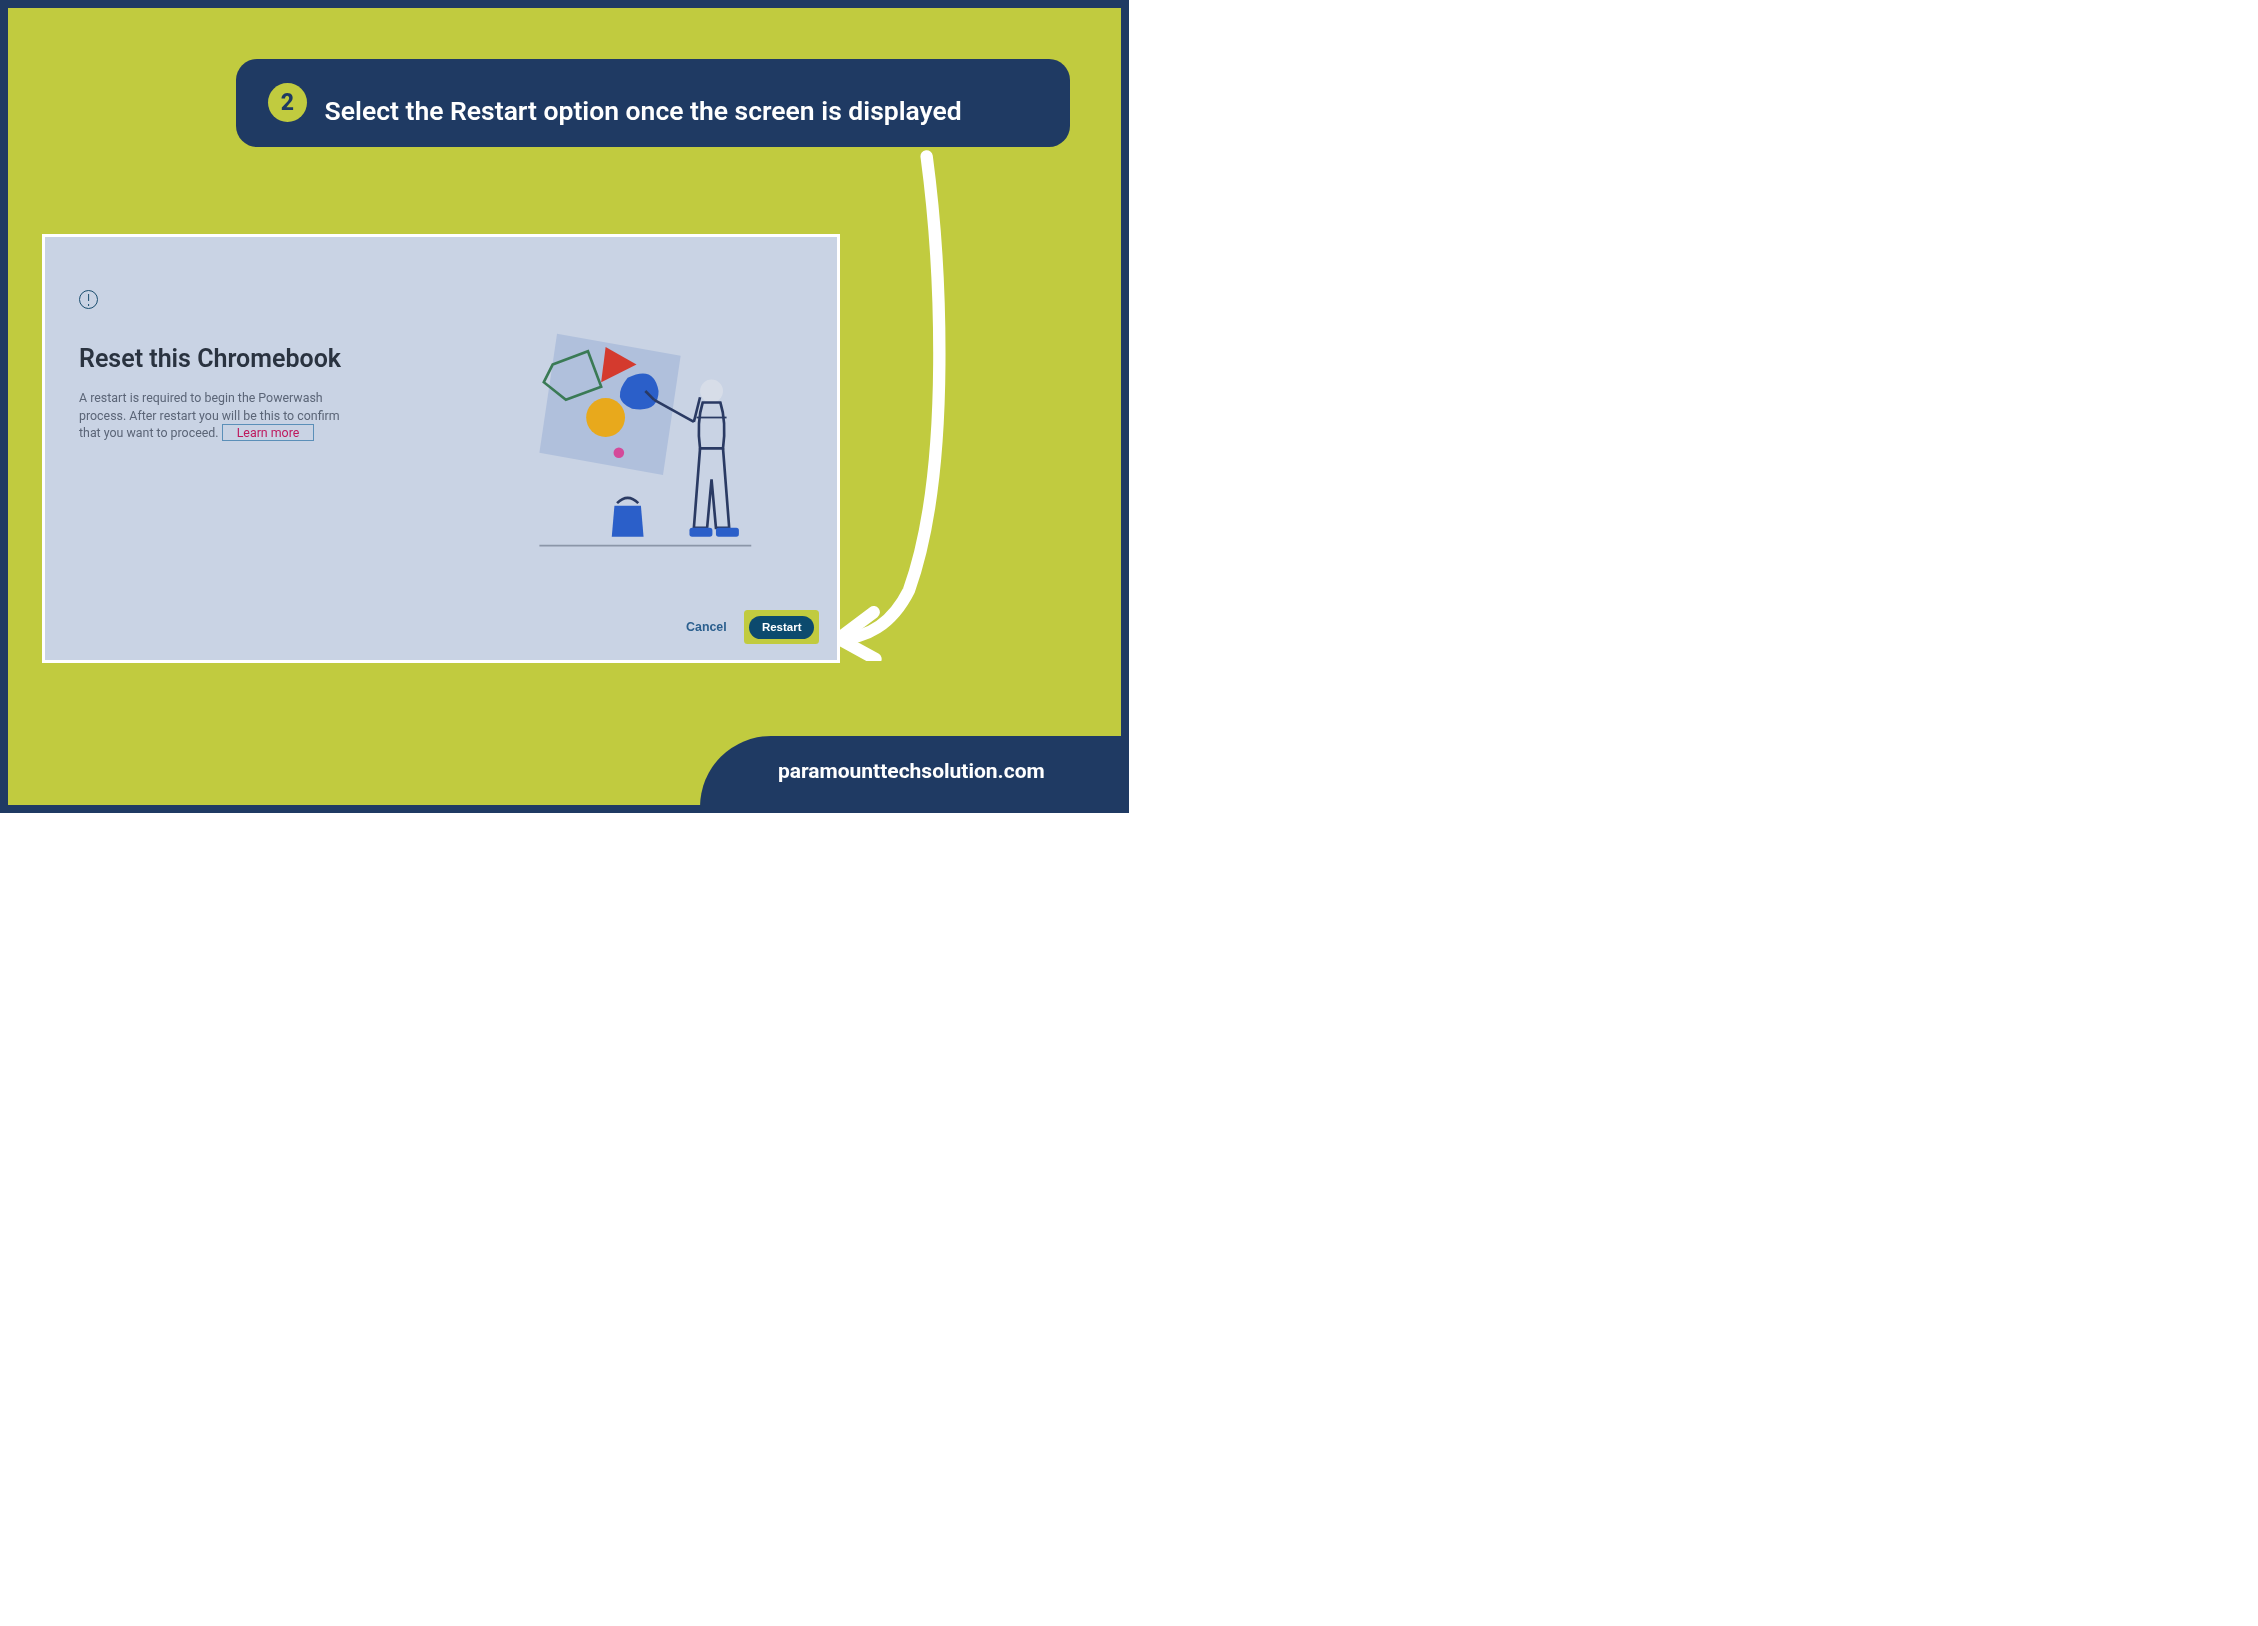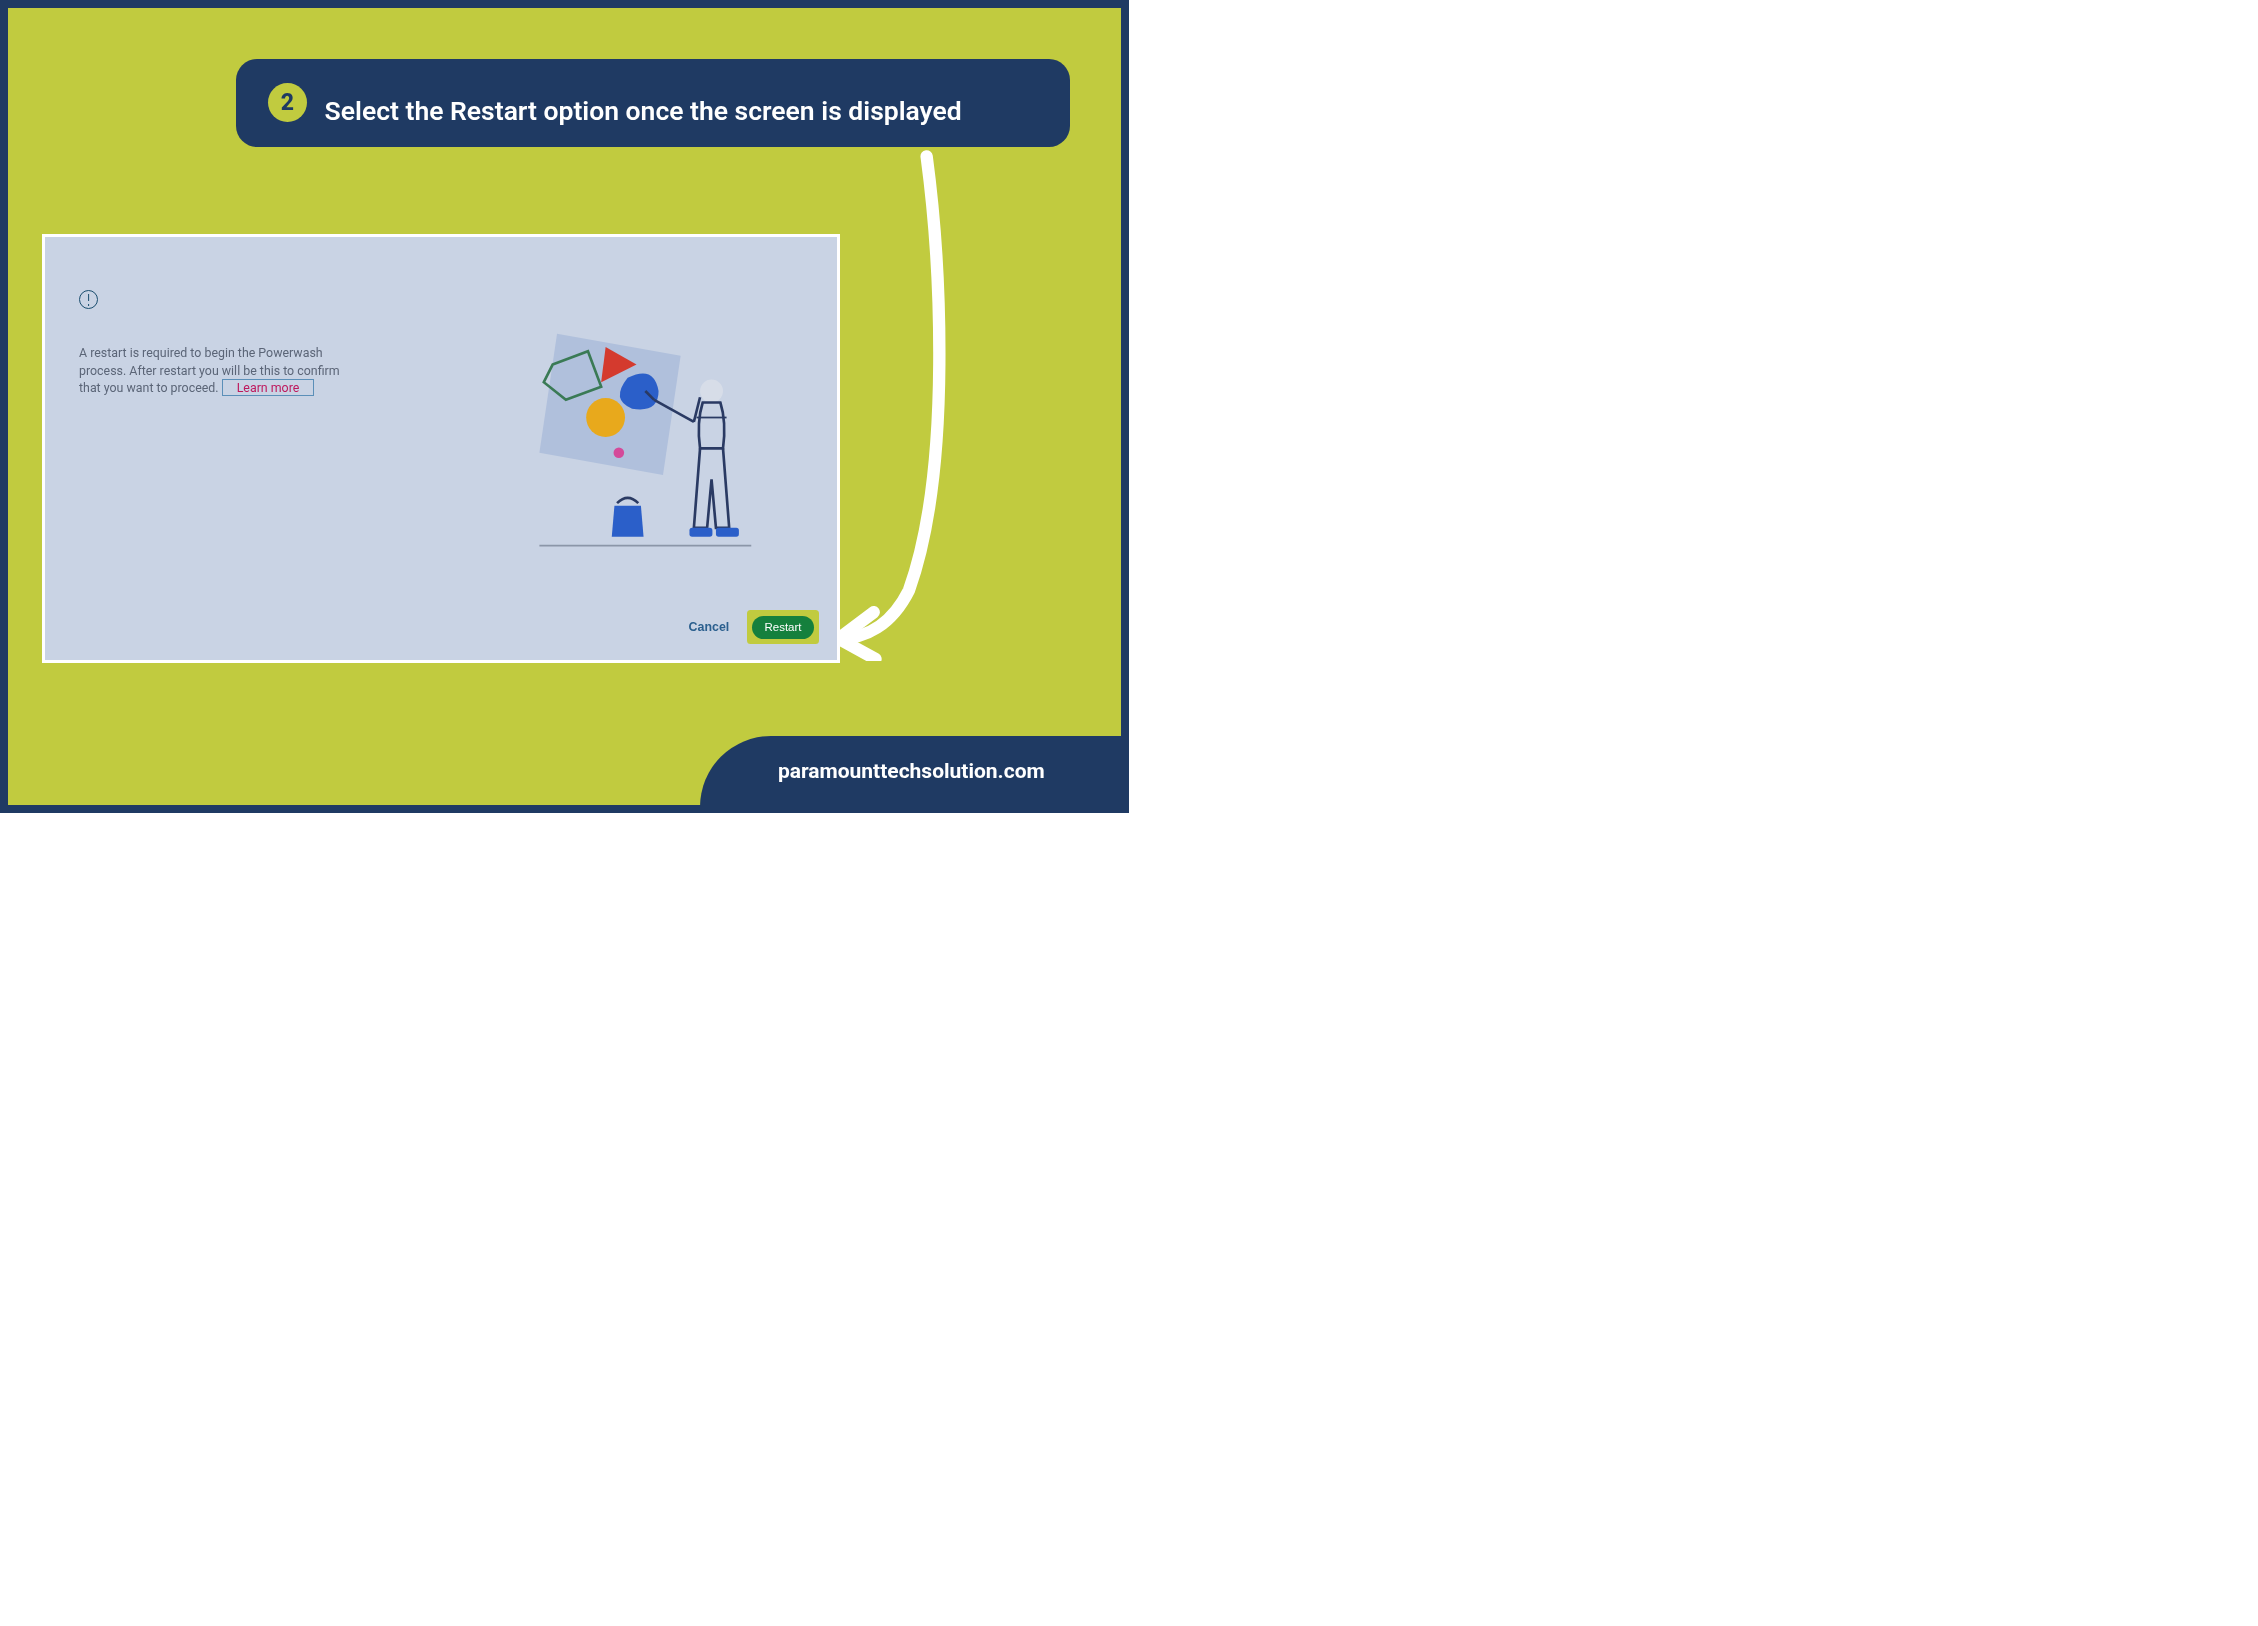--- a/index.html
+++ b/index.html
@@ -135,27 +135,27 @@
       cursor: pointer;
       padding: 7px 5.3px;
     }
     .restart-highlight {
       background: #c1cb3f;
       border: 2.6px solid #c1cb3f;
       border-radius: 3.5px;
       padding: 3.5px;
     }
     .restart-button {
-      background: #15803d;
+      background: #0c4a6e;
       color: #fff;
       border: none;
       border-radius: 14px;
       padding: 5.3px 12.4px;
       font-size: 11.5px;
-      font-weight: 400;
+      font-weight: 700;
       cursor: pointer;
     }
     .footer-curve {
       position: absolute;
       bottom: -1.8px;
       right: -1.8px;
       width: 423px;
       height: 71px;
       background: #1f3a63;
       border-top-left-radius: 71px 71px;
@@ -179,20 +179,21 @@
     <div class="instruction-text">Select the Restart option once the screen is displayed</div>
   </div>
 
   <svg class="arrow-svg" viewBox="0 0 220 580">
     <path d="M 130 8 C 145 120, 160 360, 110 500 C 90 540, 60 555, 30 555" stroke="#fff" stroke-width="14" fill="none" stroke-linecap="round"></path>
     <path d="M 30 555 L 70 525 M 30 555 L 72 578" stroke="#fff" stroke-width="14" fill="none" stroke-linecap="round"></path>
   </svg>
 
   <div class="screenshot">
     <div class="info-icon"></div>
+    <div class="dialog-title">Reset this Chromebook</div>
     <div class="dialog-body">
       <span>A restart is required to begin the Powerwash process.</span>
       <span>After restart you will be this to confirm that you want to proceed.</span>
       <a class="learn-more">Learn more</a>
     </div>
 
     <svg class="illustration" viewBox="0 0 300 290">
       <polygon points="60,20 200,45 180,180 40,155" fill="#b0c0dc"></polygon>
       <polygon points="55,55 95,40 110,80 70,95 45,75" fill="none" stroke="#3a7a55" stroke-width="3"></polygon>
       <polygon points="115,35 150,55 110,75" fill="#d43a2e"></polygon>

